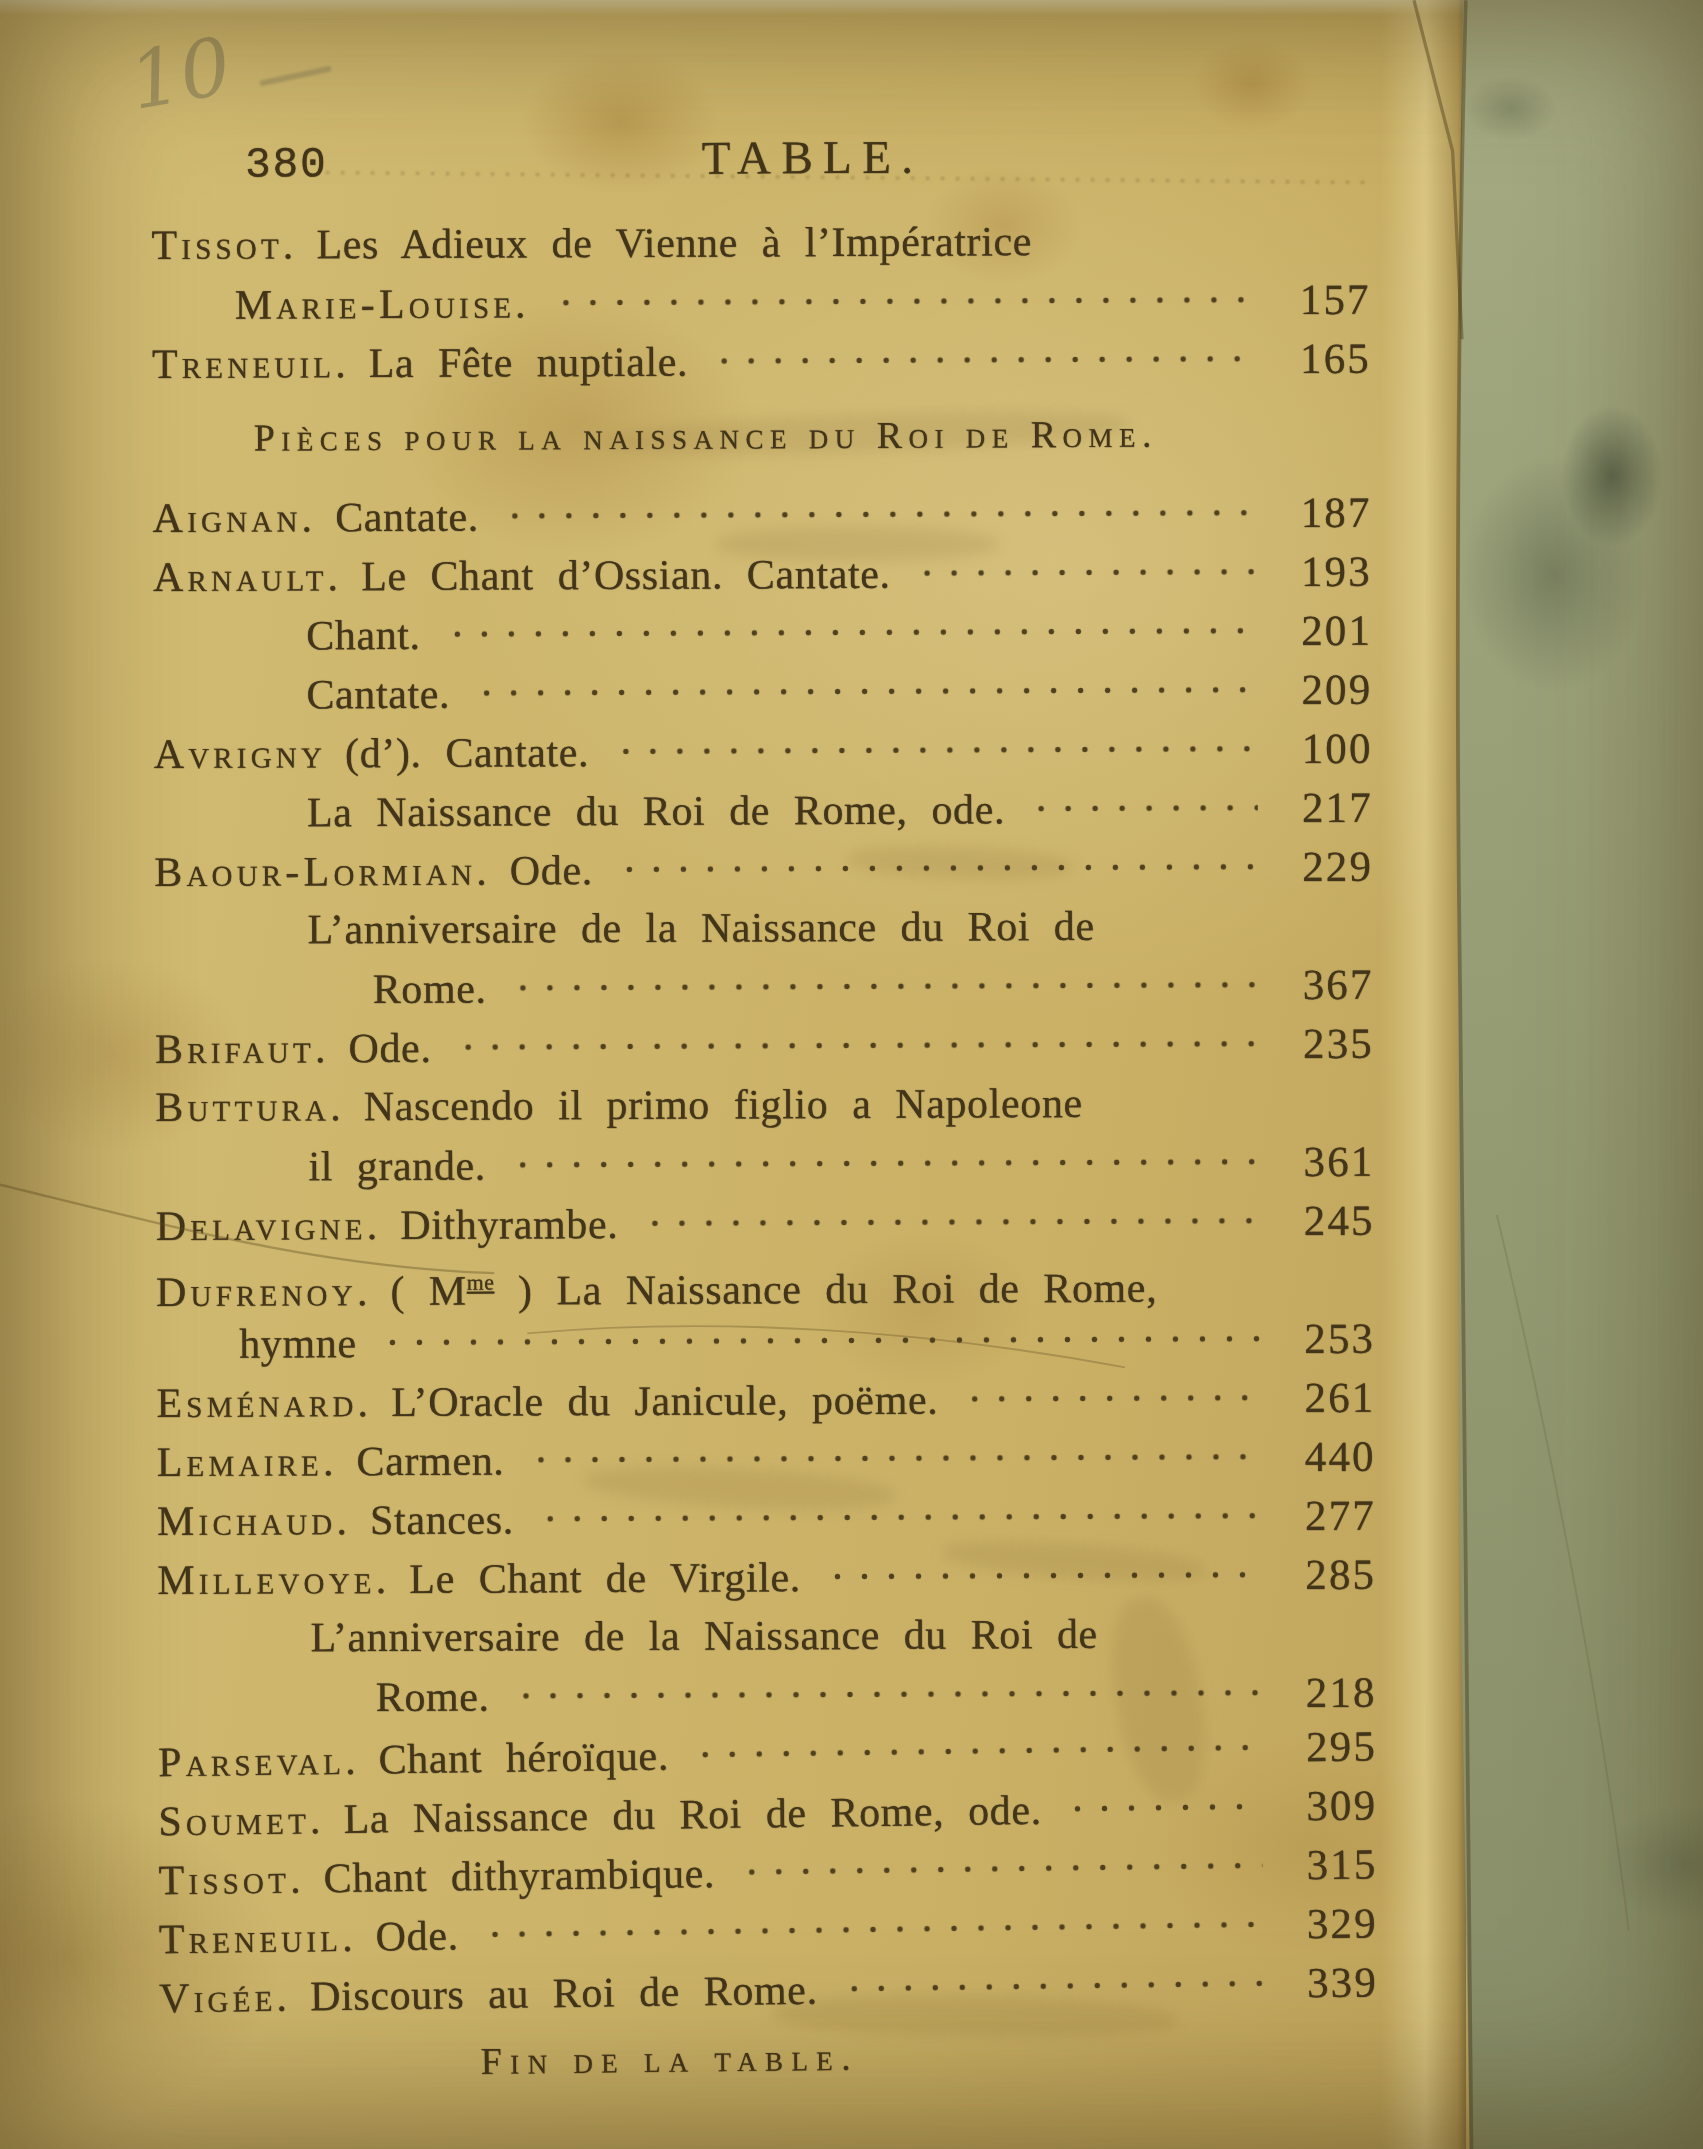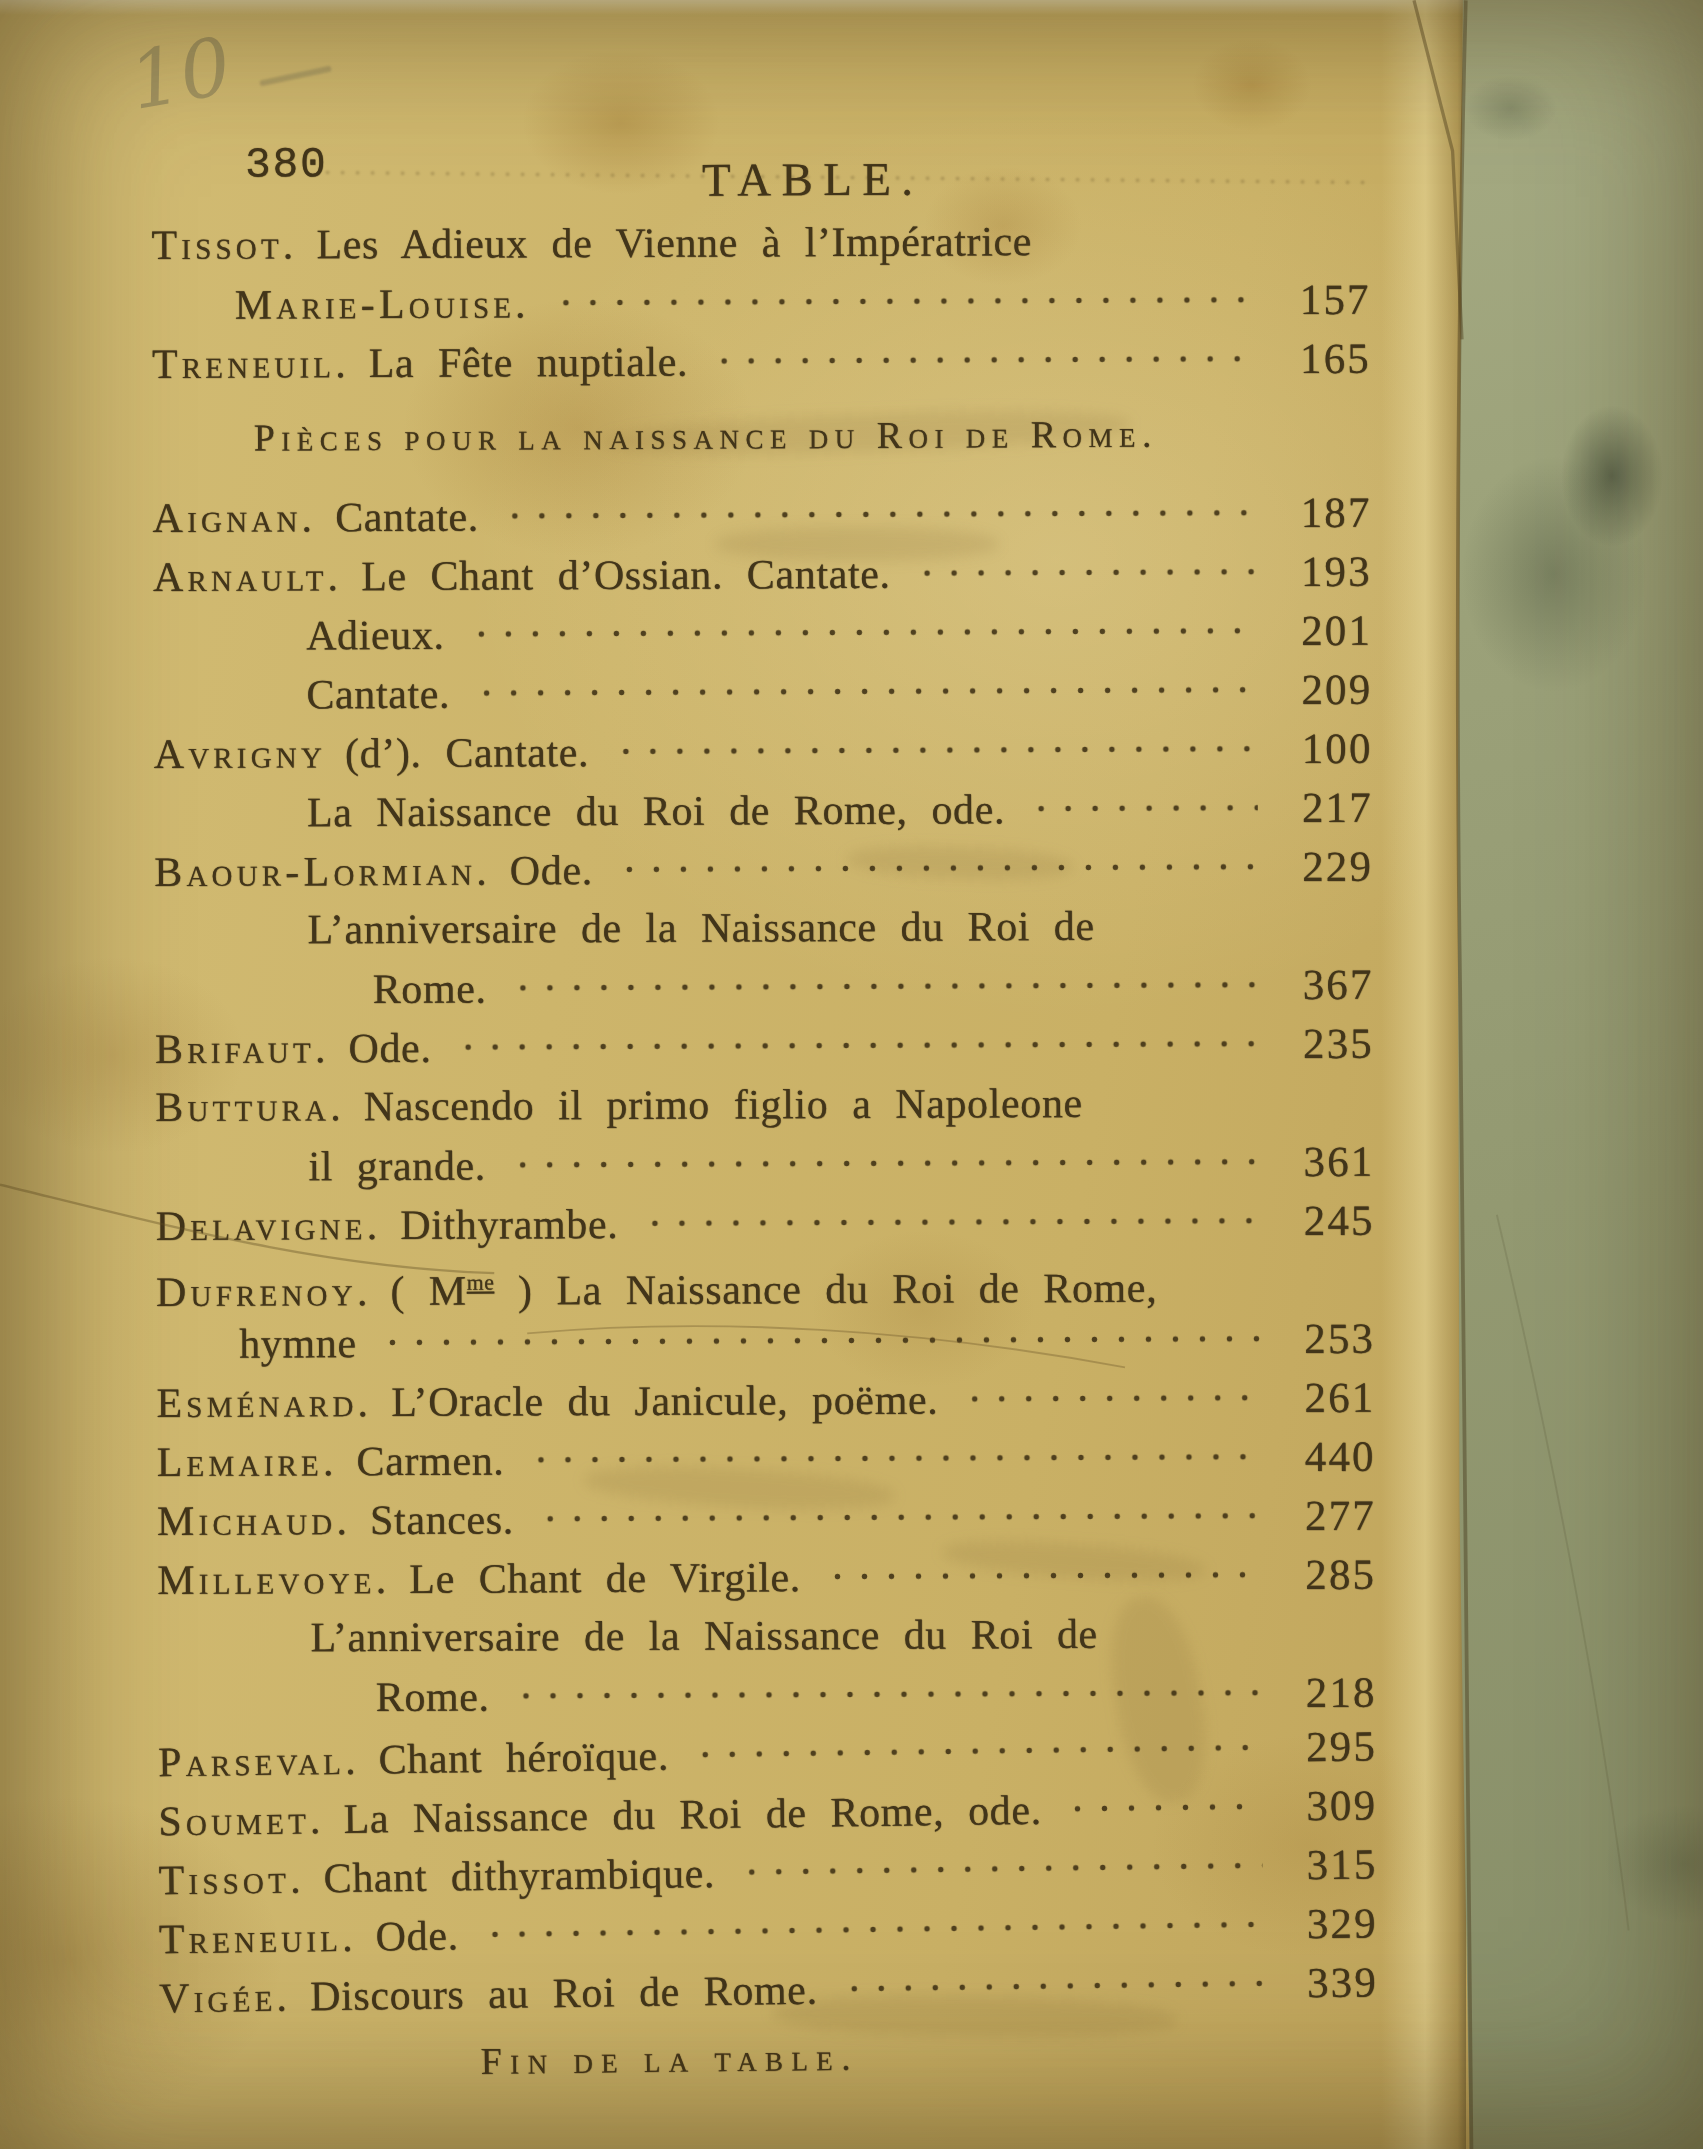--- a/index.html
+++ b/index.html
@@ -45,21 +45,21 @@
   .page{
     position:absolute;inset:0;
     padding:130px 329px 0 155px;
     transform:rotate(-0.25deg);
     color:#42351a;
     text-shadow:0 0 1.1px rgba(66,53,26,.75), 0.5px 0.5px 0 rgba(66,53,26,.25);
   }
   .hdr{position:relative;height:68px;margin-bottom:15px;}
   .folio{position:absolute;left:94px;top:7.5px;font-size:43px;letter-spacing:.04em;font-family:Liberation Mono, monospace;}
   .htitle{position:absolute;left:calc(50% + 52px);transform:translateX(-50%);top:0;
-          font-size:47px;letter-spacing:.22em;margin-top:22px;}
+          font-size:47px;letter-spacing:.22em;}
   .ghostrule{position:absolute;left:169px;top:43px;width:1055px;height:9.4px;opacity:.35;
       background:radial-gradient(circle, rgba(90,72,35,.8) 1.5px, transparent 2.3px);
       background-size:15px 9.4px;background-repeat:repeat-x;filter:blur(0.9px);
       transform:rotate(.8deg);}
   .r{display:flex;align-items:baseline;height:59px;line-height:59px;
      font-size:42px;white-space:nowrap;}
   .author{font-variant:small-caps;letter-spacing:.1em;margin-right:.45em;}
   .author:empty{margin-right:0;}
   .title{word-spacing:.3em;letter-spacing:.015em;}
   .sc .title{font-variant:small-caps;letter-spacing:.1em;}
@@ -147,21 +147,21 @@
       <span class="dots"></span>
       <span class="pg">187</span>
     </div>
     <div class="r">
       <span class="author">Arnault.</span>
       <span class="title">Le Chant d’Ossian. Cantate.</span>
       <span class="dots"></span>
       <span class="pg">193</span>
     </div>
     <div class="r ind2">
-      <span class="title">Adieux.</span>
+      <span class="title">Chant.</span>
       <span class="dots"></span>
       <span class="pg">201</span>
     </div>
     <div class="r ind2">
       <span class="title">Cantate.</span>
       <span class="dots"></span>
       <span class="pg">209</span>
     </div>
     <div class="r">
       <span class="author">Avrigny</span>

